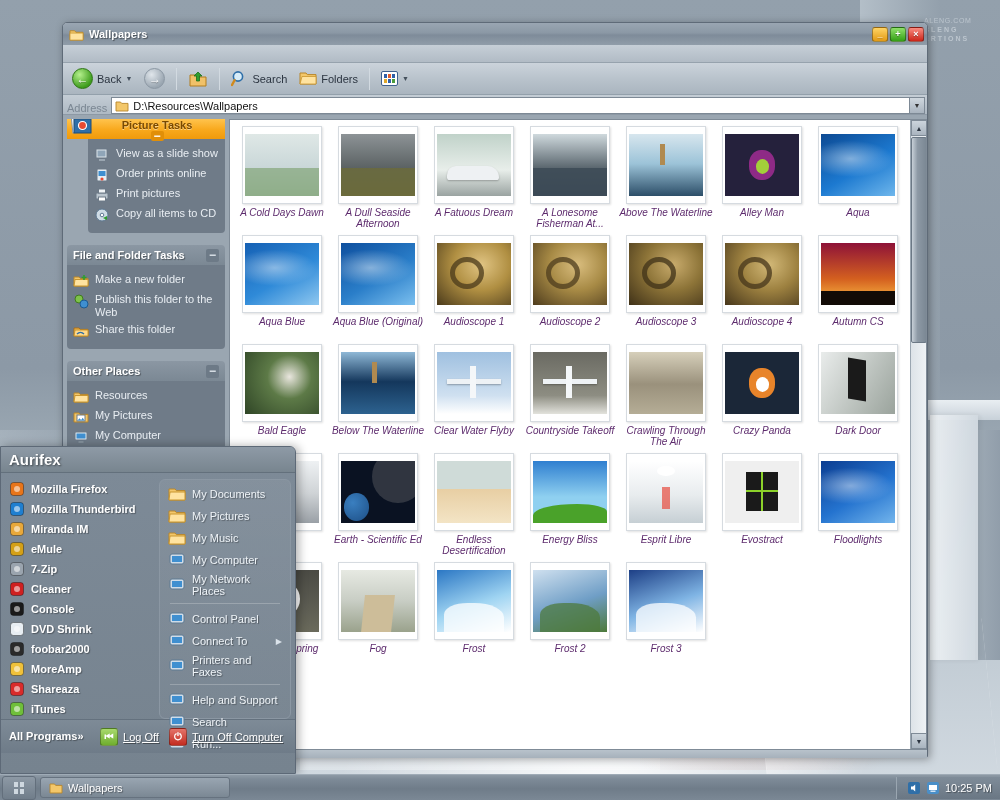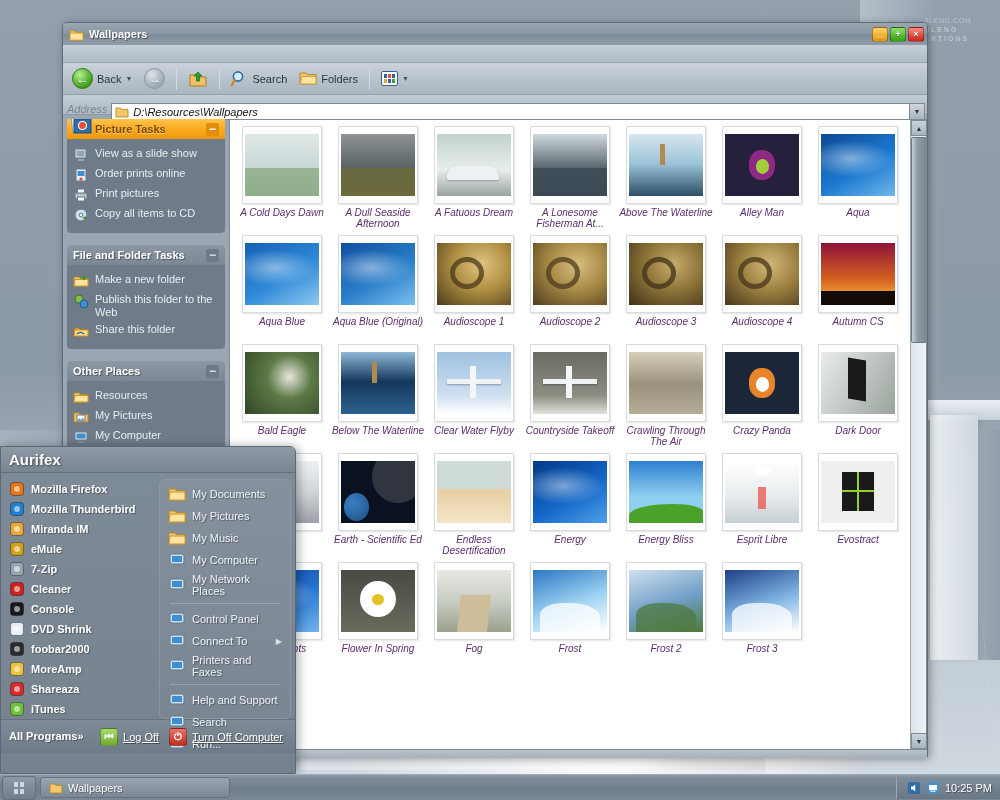--- a/index.html
+++ b/index.html
@@ -86,55 +86,55 @@
   .mag{width:17px;height:17px;}
   .foldr{width:18px;height:15px;}
   .viewsq{width:17px;height:15px;background:#fff;border:1px solid #3e5f8e;border-radius:2px;
     display:grid;grid-template-columns:repeat(3,1fr);grid-template-rows:repeat(2,1fr);
     gap:1px;padding:2px;}
   .viewsq i{display:block;background:#2f5fa8;}
   .viewsq i:nth-child(2){background:#e05a2b;}
   .viewsq i:nth-child(4){background:#e0a82b;}
   .viewsq i:nth-child(6){background:#4a9c3c;}
 
-  #addressbar{height:20px;display:flex;align-items:flex-start;padding:8px 2px 0 4px;
-    background:linear-gradient(to bottom,#c4cdd5,#aeb9c3);border-bottom:1px solid #8d99a5;font-style:italic;}
+  #addressbar{height:20px;display:flex;align-items:flex-end;padding:8px 2px 0 4px;
+    background:linear-gradient(to bottom,#c4cdd5,#aeb9c3);border-bottom:1px solid #8d99a5;}
   #addressbar .lbl{color:#7b8793;font-size:11px;margin-right:4px;}
   #addrbox{flex:1;height:17px;background:#fff;border:1px solid #7d8995;display:flex;
     align-items:center;padding:0 3px;gap:4px;}
   #addrbox .txt{color:#111;font-size:11px;}
   #addrdrop{width:15px;height:17px;background:linear-gradient(to bottom,#cfd7de,#a9b4bf);
     border:1px solid #7d8995;border-left:none;display:flex;align-items:center;justify-content:center;
     font-size:7px;color:#333;cursor:pointer;}
 
   
   #wbody{display:flex;height:calc(735px - 22px - 18px - 32px - 20px - 8px);
     background:#9aa6b1;padding:4px 0 0 4px;}
 
   
   #sidebar{width:162px;flex:0 0 162px;padding-right:4px;overflow:hidden;}
   .panel{margin-bottom:12px;border-radius:4px;overflow:hidden;}
   .phead{height:20px;display:flex;align-items:center;padding:0 6px;position:relative;}
   .phead .ptitle{font-weight:bold;font-size:11px;flex:1;}
   .phead .chev{width:13px;height:13px;border-radius:2px;display:flex;align-items:center;
     justify-content:center;font-size:12px;font-weight:bold;line-height:10px;cursor:pointer;}
   .panel.orange .phead{background:linear-gradient(to bottom,#ffc34d 0%,#f8a81c 55%,#f09a0b 100%);
-    padding-left:28px;}
+    padding-left:28px;flex-direction:column;}
   .panel.orange .ptitle{color:#7a4a00;text-shadow:0 1px 0 rgba(255,255,255,.45);}
   .panel.orange .chev{background:#e18f08;color:#fff;}
   .panel.grey .phead{background:linear-gradient(to bottom,#8b97a3 0%,#7b8894 100%);}
   .panel.grey .ptitle{color:#fff;text-shadow:1px 1px 1px rgba(0,0,0,.4);}
   .panel.grey .chev{background:#6d7a87;color:#dfe6ec;}
   .pbody{background:#6f7b88;padding:6px 6px 8px 6px;}
   .prow{display:flex;align-items:flex-start;gap:6px;padding:2px 0;cursor:pointer;}
   .prow .pico{width:16px;height:16px;flex:0 0 16px;}
   .prow .plabel{color:#e8edf2;font-size:11px;line-height:13px;}
   .pic-badge{position:absolute;left:4px;top:-5px;width:22px;height:22px;}
   .panel.orange{position:relative;overflow:visible;}
-  .panel.orange .pbody{border-radius:0 0 4px 4px;}
+  .panel.orange .pbody{border-radius:0 0 4px 4px;margin-left:21px;}
   #details-stub{height:14px;border-radius:4px 4px 0 0;
     background:linear-gradient(to bottom,#8b97a3,#7b8894);position:relative;}
   #details-stub .ptitle{position:absolute;left:6px;top:8px;color:#fff;font-weight:bold;font-size:11px;}
   #details-stub .chev{position:absolute;right:6px;top:9px;color:#dfe6ec;font-weight:bold;font-size:11px;}
 
   
   #filepane{flex:1;background:#fff;border:1px solid #7f8b97;position:relative;overflow:hidden;}
   #grid{display:flex;flex-wrap:wrap;padding:6px 2px 0 4px;align-content:flex-start;}
   .tile{width:96px;height:109px;display:flex;flex-direction:column;align-items:center;cursor:pointer;}
   .thumbwrap{width:80px;height:78px;background:#fff;border:1px solid #d6dbe0;
@@ -650,29 +650,20 @@
             <div class="thumbwrap">
               <div class="thumb">
                 <div style="position:absolute;inset:0;background:linear-gradient(to bottom,#cfdbd8 0%,#cfdbd8 45%,#e8cfa4 46%,#f3e4c5 100%)"></div>
               </div>
             </div>
             <div class="tname">Endless Desertification</div>
           </div>
           <div class="tile">
             <div class="thumbwrap">
               <div class="thumb">
-                <div style="position:absolute;inset:0;background:linear-gradient(150deg,#033a86 0%,#1266c6 55%,#4fa0e8 100%)"></div>
-            <div style="position:absolute;inset:0;background:radial-gradient(ellipse 60px 26px at 40% 40%,rgba(255,255,255,.45),rgba(255,255,255,0) 70%)"></div>
-              </div>
-            </div>
-            <div class="tname">Energy</div>
-          </div>
-          <div class="tile">
-            <div class="thumbwrap">
-              <div class="thumb">
                 <div style="position:absolute;inset:0;background:linear-gradient(to bottom,#2f7fd0 0%,#8fd0f0 58%)"></div>
             <div style="position:absolute;left:0;right:0;bottom:0;height:30%;background:#4aa22a;border-radius:60% 40% 0 0"></div>
               </div>
             </div>
             <div class="tname">Energy Bliss</div>
           </div>
           <div class="tile">
             <div class="thumbwrap">
               <div class="thumb">
                 <div style="position:absolute;inset:0;background:linear-gradient(to bottom,#ffffff 0%,#e8ecee 55%,#c6cfd4 100%)"></div>

